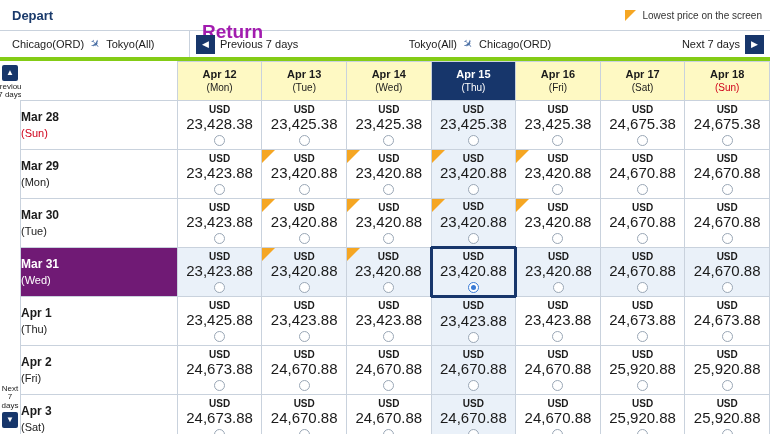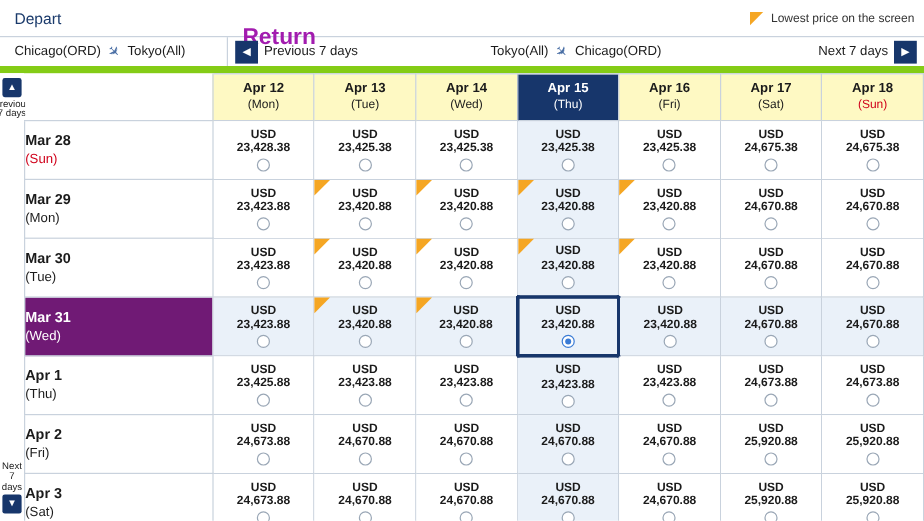--- a/index.html
+++ b/index.html
@@ -26,21 +26,21 @@
     flex: 0 0 31px;
     border-bottom: 1px solid #c9d2dd;
   }
   .header-depart {
     width: 190px;
     flex: 0 0 190px;
     display: flex;
     align-items: center;
     padding-left: 12px;
     font-size: 13px;
-    font-weight: normal;
+    font-weight: bold;
     color: #1a3a6b;
     background: #ffffff;
   }
   .header-return {
     flex: 1 1 auto;
     display: flex;
     align-items: center;
     justify-content: space-between;
     padding: 0 8px 0 12px;
     background: #ffffff;
@@ -62,21 +62,21 @@
     width: 0; height: 0;
     border-top: 11px solid #f5a623;
     border-right: 11px solid transparent;
   }
 
   
   .route-row {
     display: flex;
     height: 30px;
     flex: 0 0 30px;
-    border-bottom: 6px solid #84cc16;
+    border-bottom: 4px solid #84cc16;
     justify-content: center;
   }
   .route-depart {
     width: 190px;
     flex: 0 0 190px;
     display: flex;
     align-items: center;
     gap: 6px;
     padding-left: 12px;
     font-size: 11px;
@@ -221,21 +221,21 @@
     position: relative;
     vertical-align: middle;
   }
   td.cell.col-hl { background: #eaf1f9; }
   td.cell.row-hl { background: #eaf1f9; }
   td.cell.chosen {
     background: #eaf1f9;
     border: 3px solid #17366b;
   }
   .cur { font-weight: bold; font-size: 10px; display: block; line-height: 1.15; }
-  .amt { font-size: 10px; display: block; line-height: 1.2; font-weight: bold; }
+  .amt { font-size: 15px; display: block; line-height: 1.2; }
   .radio {
     width: 11px; height: 11px;
     border: 1px solid #9aa7b6;
     border-radius: 50%;
     background: #fff;
     margin: 2px auto 0 auto;
     display: block;
   }
   .radio.on {
     border: 1px solid #3a7bd5;

